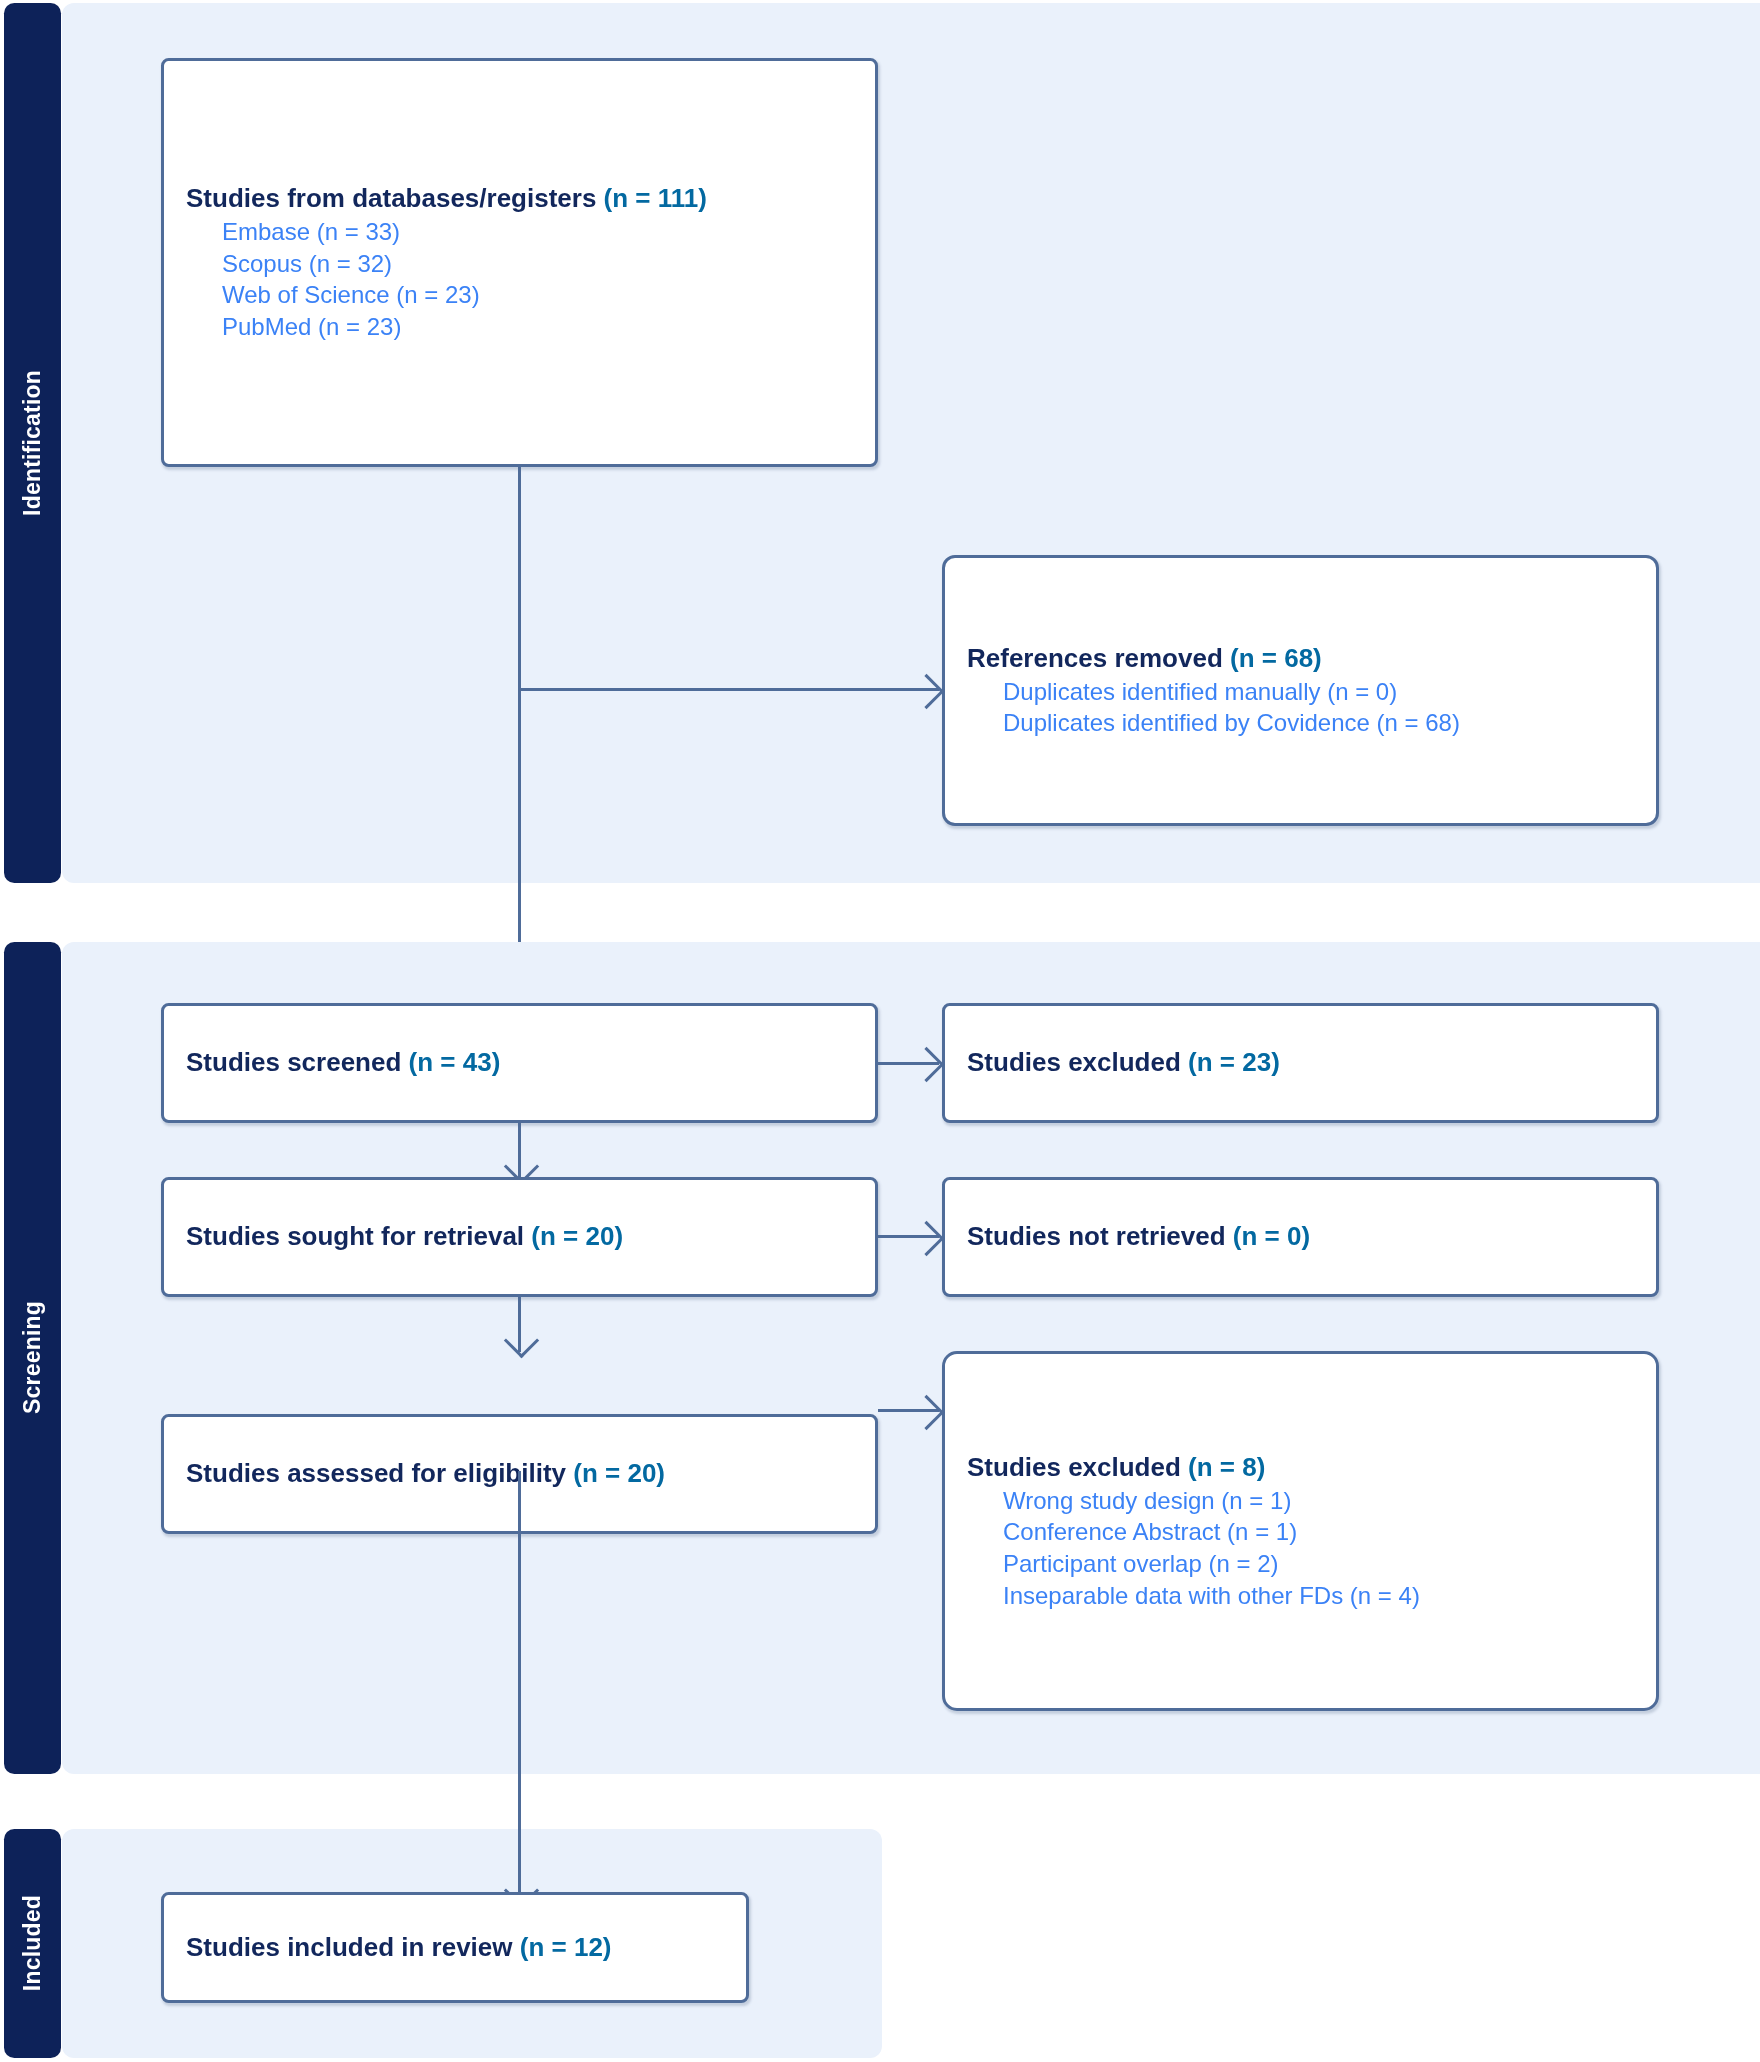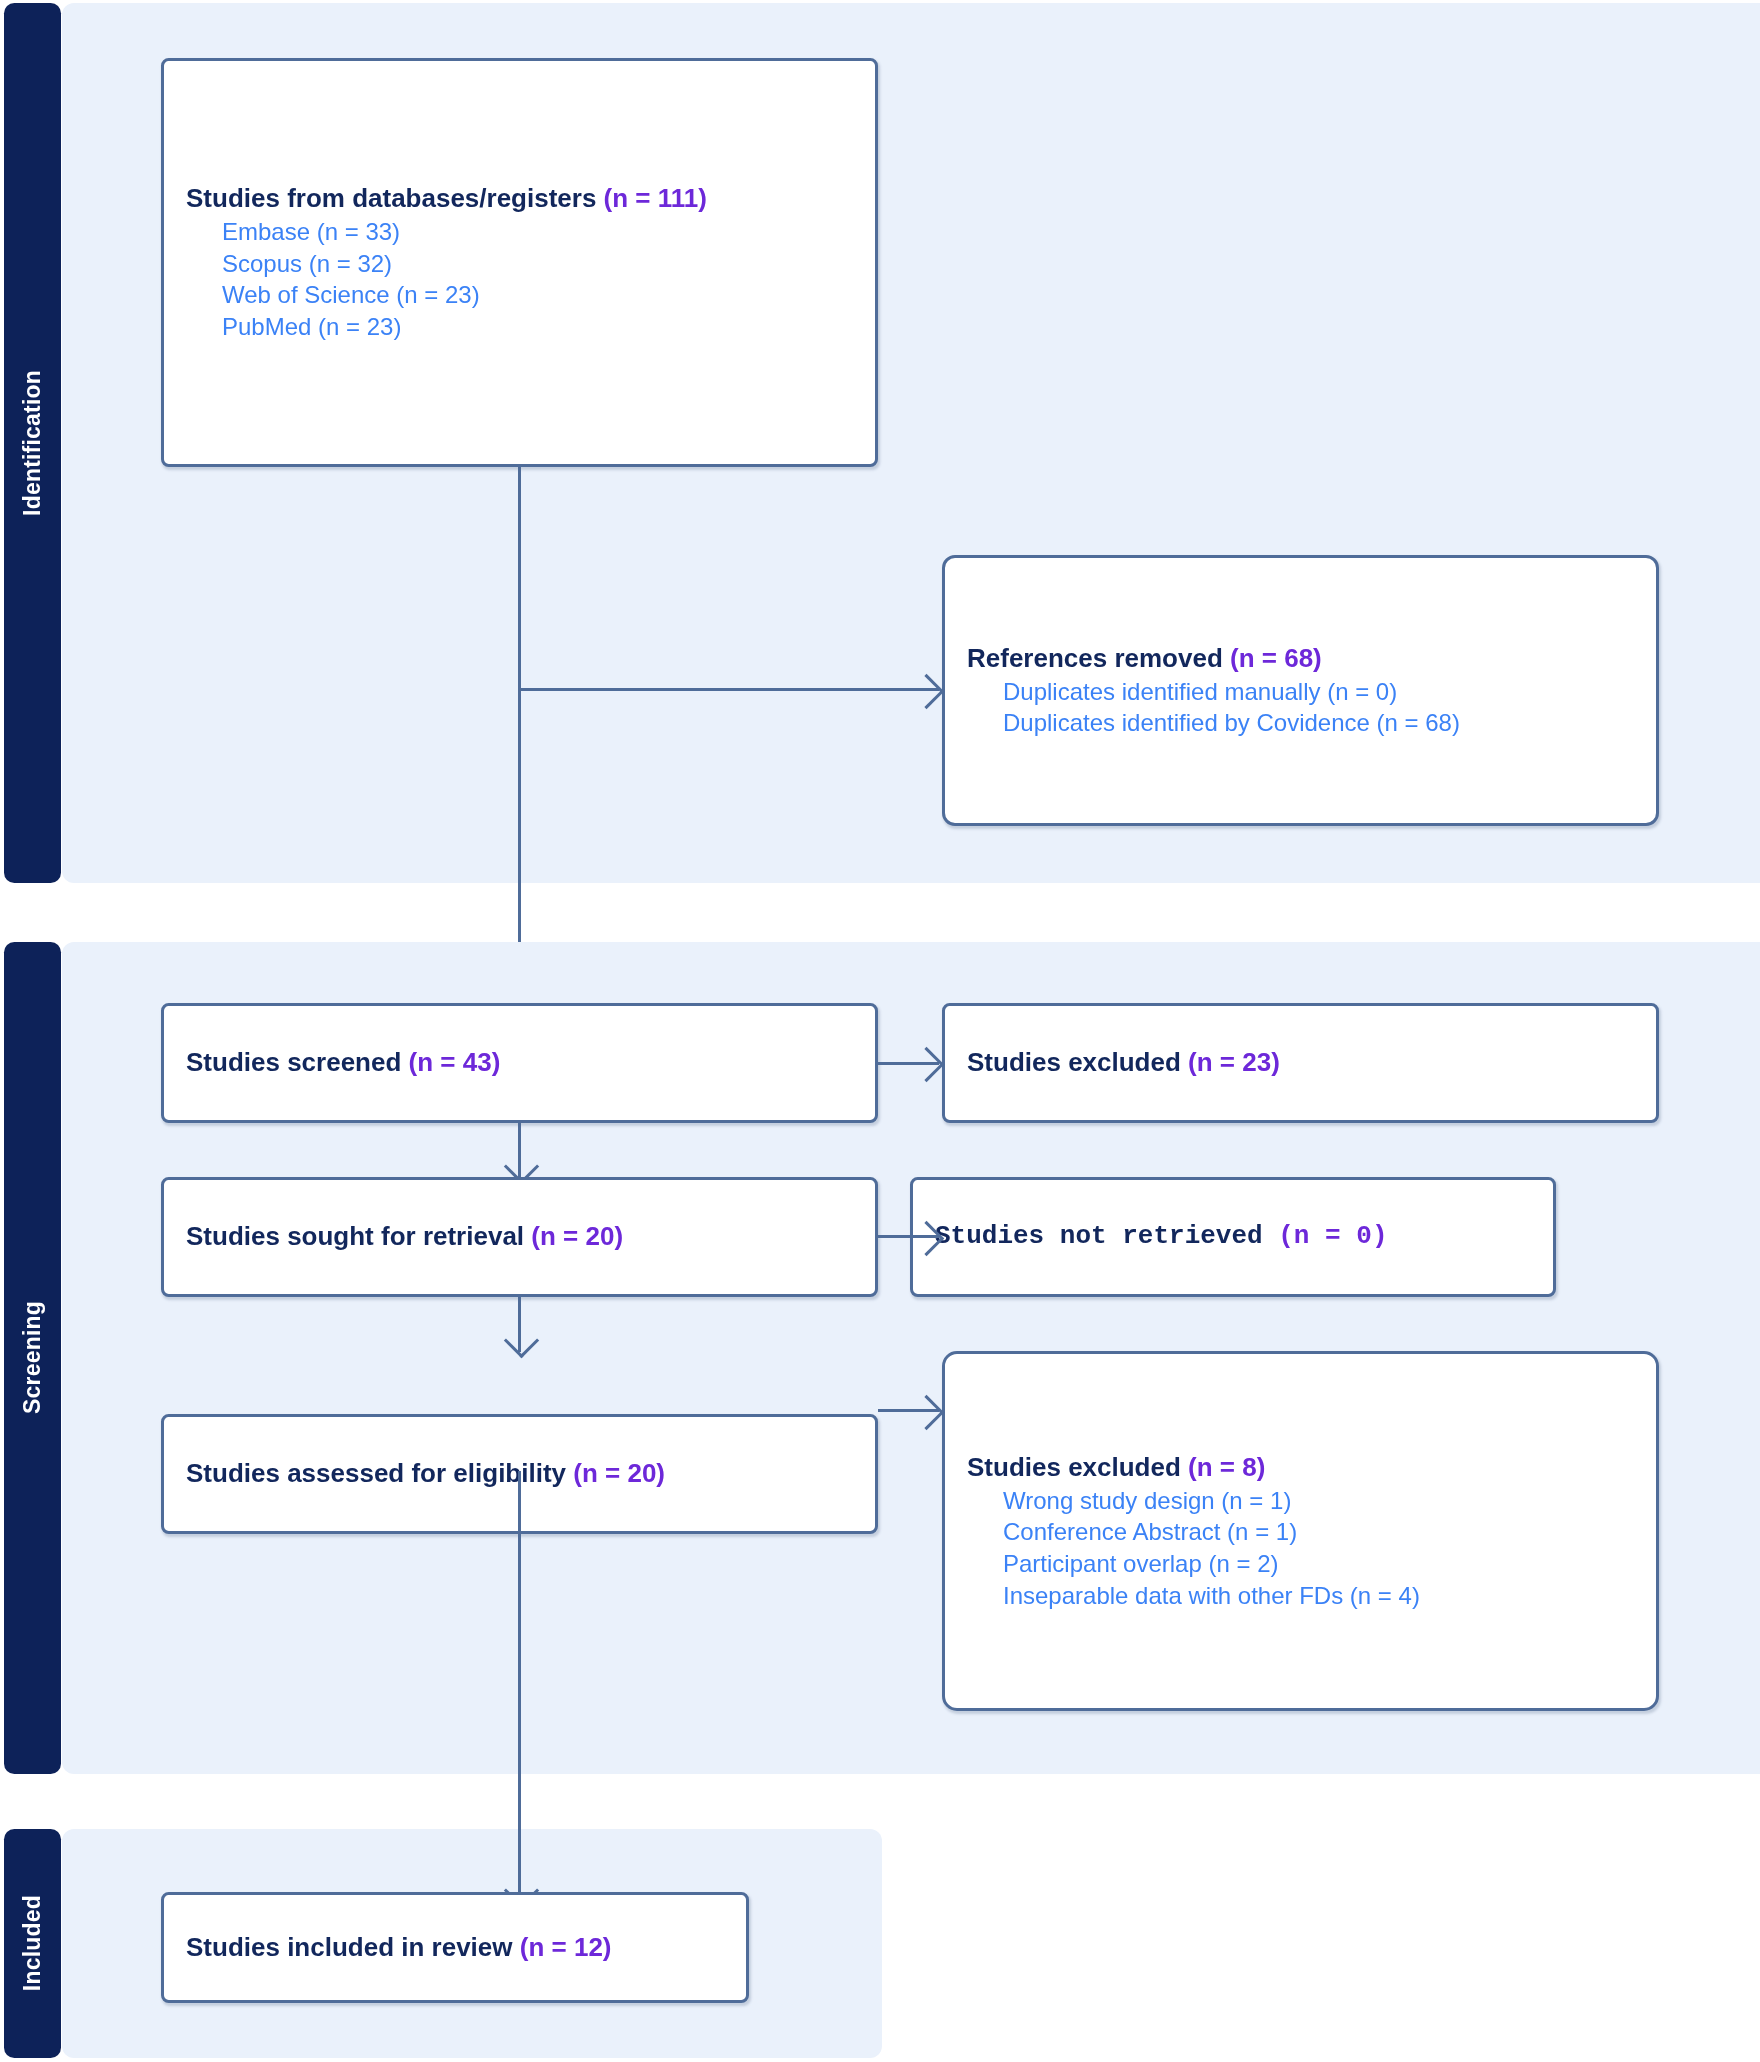--- a/index.html
+++ b/index.html
@@ -59,21 +59,21 @@
     padding: 0 22px;
   }
   .line-main {
     color: #12275c;
     font-size: 26px;
     font-weight: 700;
     line-height: 1.30;
     white-space: nowrap;
   }
   .line-main .count {
-    color: #6d28d9;
+    color: #0369a1;
     font-weight: 700;
   }
   .sublist {
     margin: 0;
     padding: 0 0 0 36px;
     list-style: none;
   }
   .sublist li {
     color: #3b82f6;
     font-size: 24px;
@@ -181,21 +181,21 @@
   <div class="chev-down" style="left:509px; top:1154px;"></div>
 
   <div class="node" style="left:161px; top:1177px; width:717px; height:120px;">
     <div class="body">
       <div class="line-main">
         <span>Studies sought for retrieval </span><span class="count">(n = 20)</span>
       </div>
     </div>
   </div>
 
-  <div class="node" style="left:910px; top:1177px; width:646px; height:120px;font-family:Liberation Mono, monospace;">
+  <div class="node" style="left:942px; top:1177px; width:717px; height:120px;">
     <div class="body">
       <div class="line-main">
         <span>Studies not retrieved </span><span class="count">(n = 0)</span>
       </div>
     </div>
   </div>
 
   <div class="hline" style="left:878px; top:1235px; width:61px;"></div>
   <div class="chev-right" style="left:914px; top:1226px;"></div>
 

